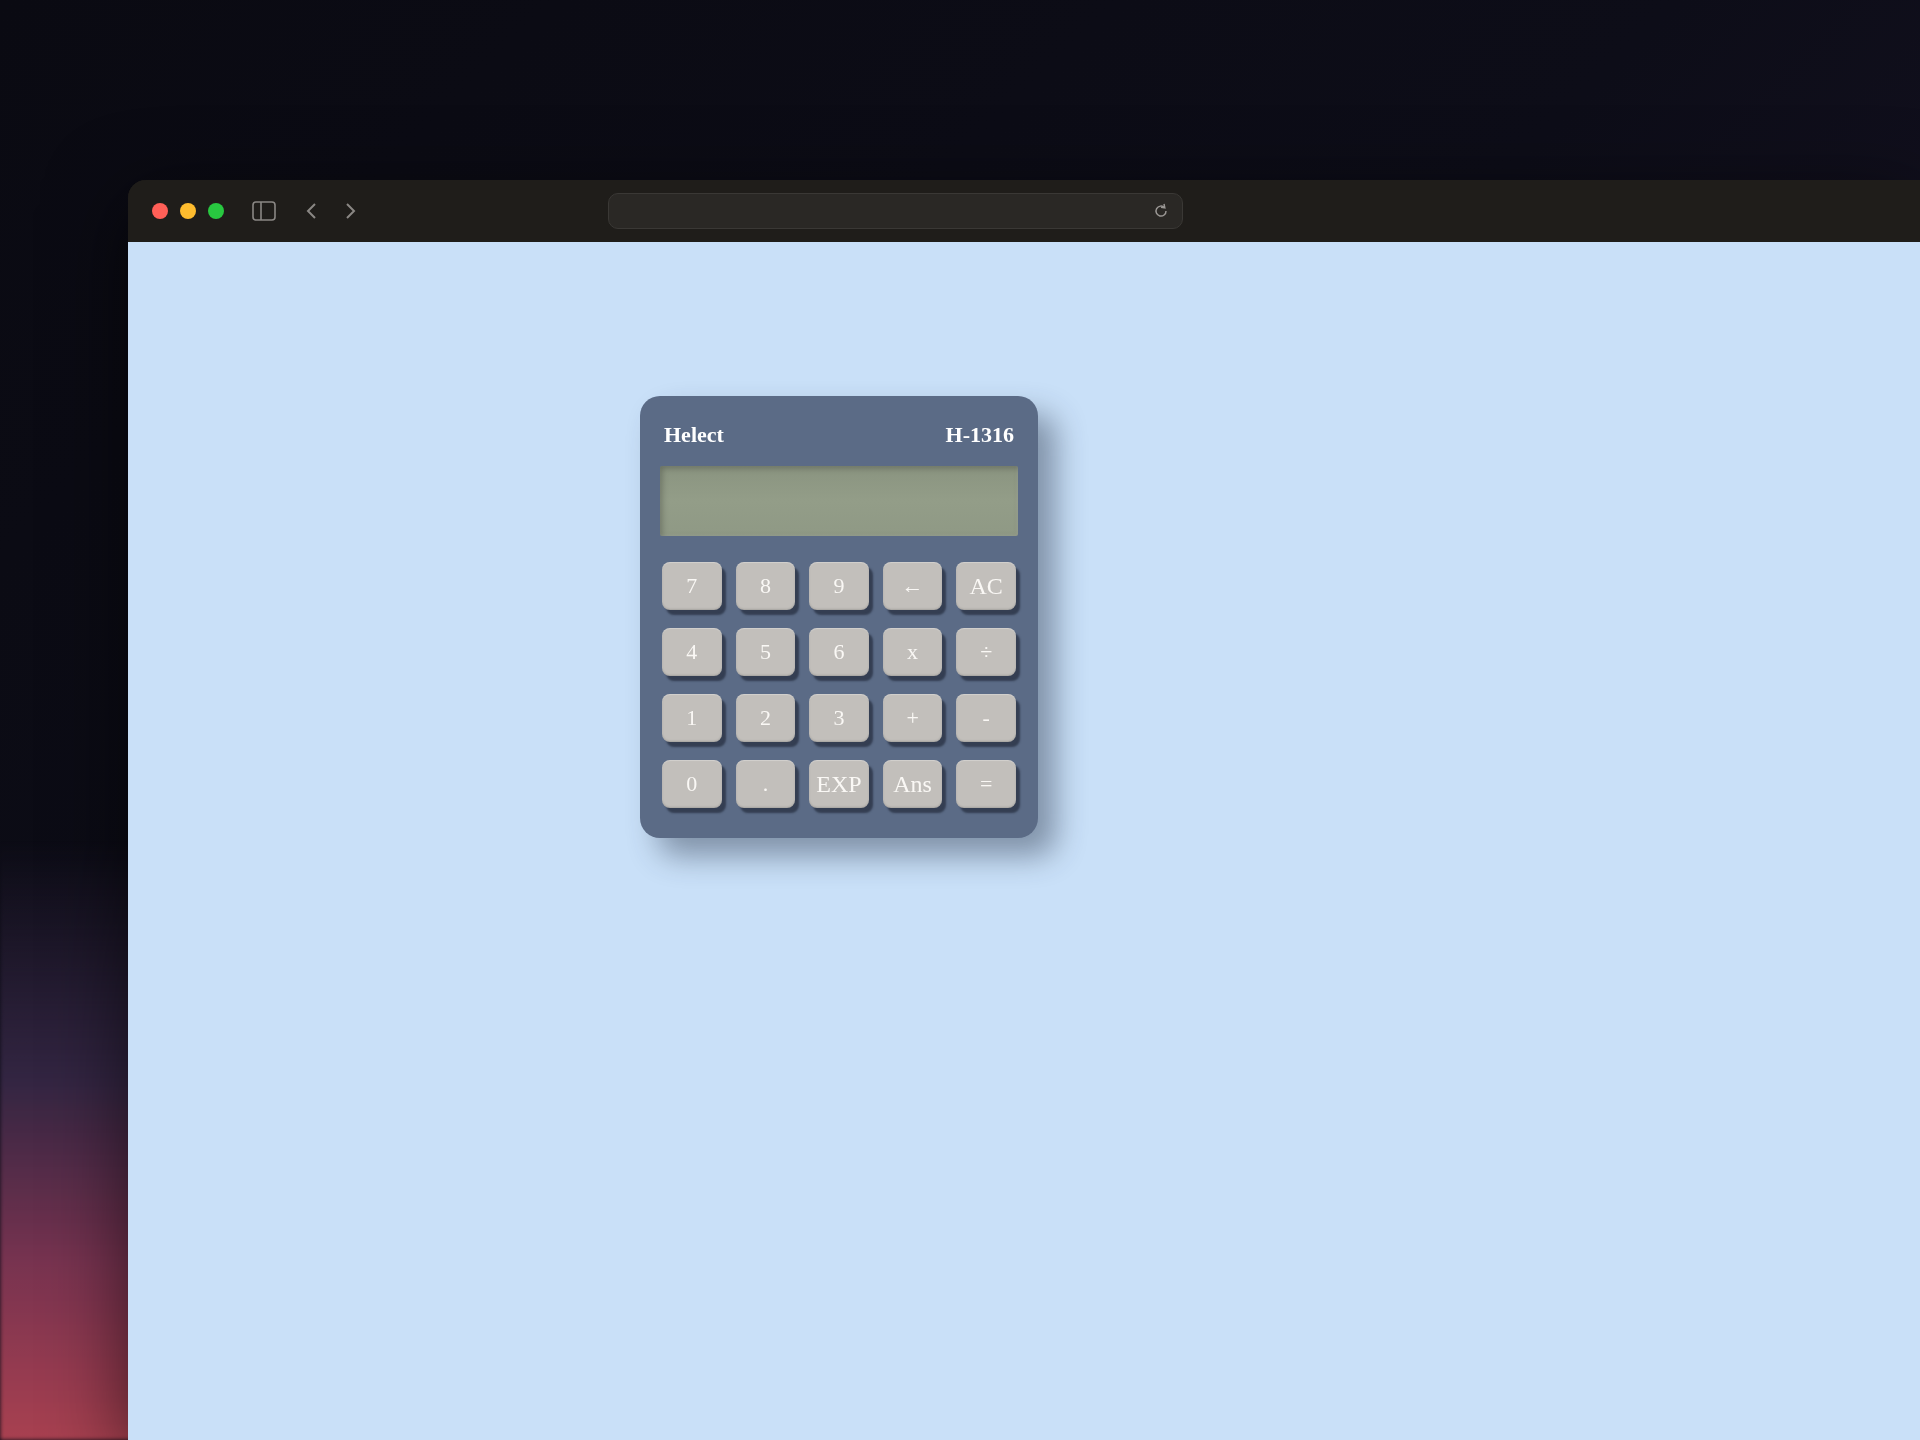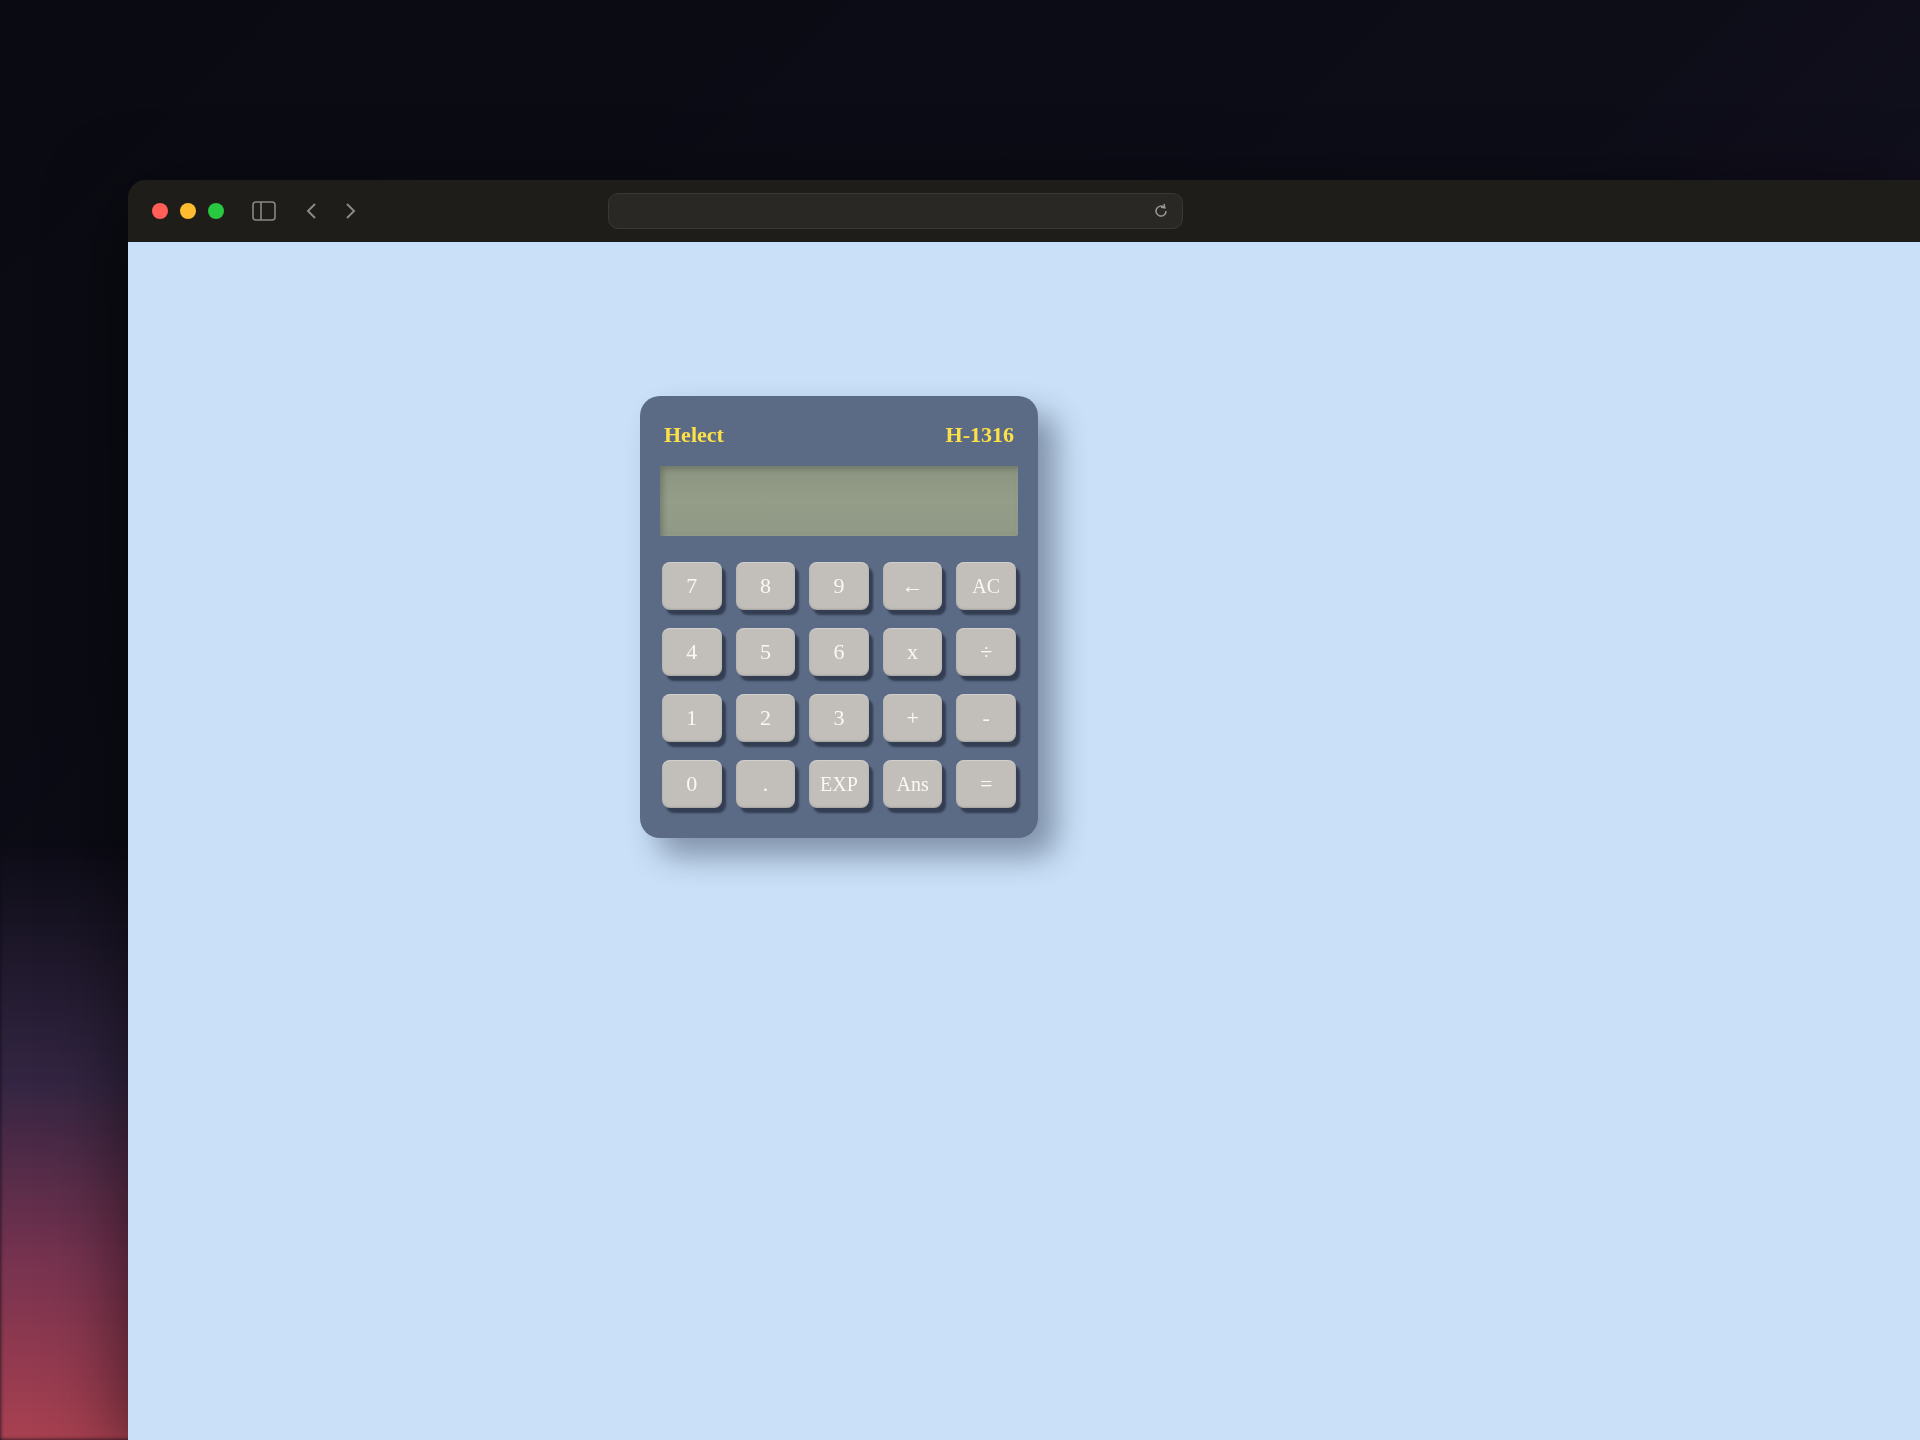--- a/index.html
+++ b/index.html
@@ -128,21 +128,21 @@
       background: #5b6b86;
       border-radius: 20px;
       padding: 26px 20px 30px 20px;
       box-shadow: 18px 18px 30px rgba(40,50,70,0.45);
     }
     .calc-header {
       display: flex;
       justify-content: space-between;
       align-items: flex-end;
       padding: 0 4px 18px 4px;
-      color: #fde047;
+      color: #ffffff;
       font-size: 22px;
       font-weight: 600;
     }
     .calc-display {
       width: 100%;
       height: 70px;
       background: linear-gradient(180deg, #8a9480 0%, #939d88 50%, #8f9985 100%);
       border-radius: 2px;
       box-shadow: inset 2px 2px 6px rgba(0,0,0,0.25), inset -1px -1px 3px rgba(255,255,255,0.15);
       margin-bottom: 26px;
@@ -160,21 +160,21 @@
       border-radius: 8px;
       color: #faf8f5;
       font-family: Georgia, serif;
       font-size: 22px;
       font-weight: 400;
       cursor: pointer;
       box-shadow: 4px 5px 2px rgba(20,25,40,0.55), inset 0 1px 1px rgba(255,255,255,0.3), inset 0 -1px 2px rgba(0,0,0,0.15);
       position: relative;
     }
     .calc-key.fn {
-      font-size: 20px;
+      font-size: 24px;
     }
   </style>
 </head>
 <body>
 
 <div class="desktop-bg"></div>
 
 <div class="browser-window">
   <div class="browser-chrome">
     <div class="traffic-lights">

